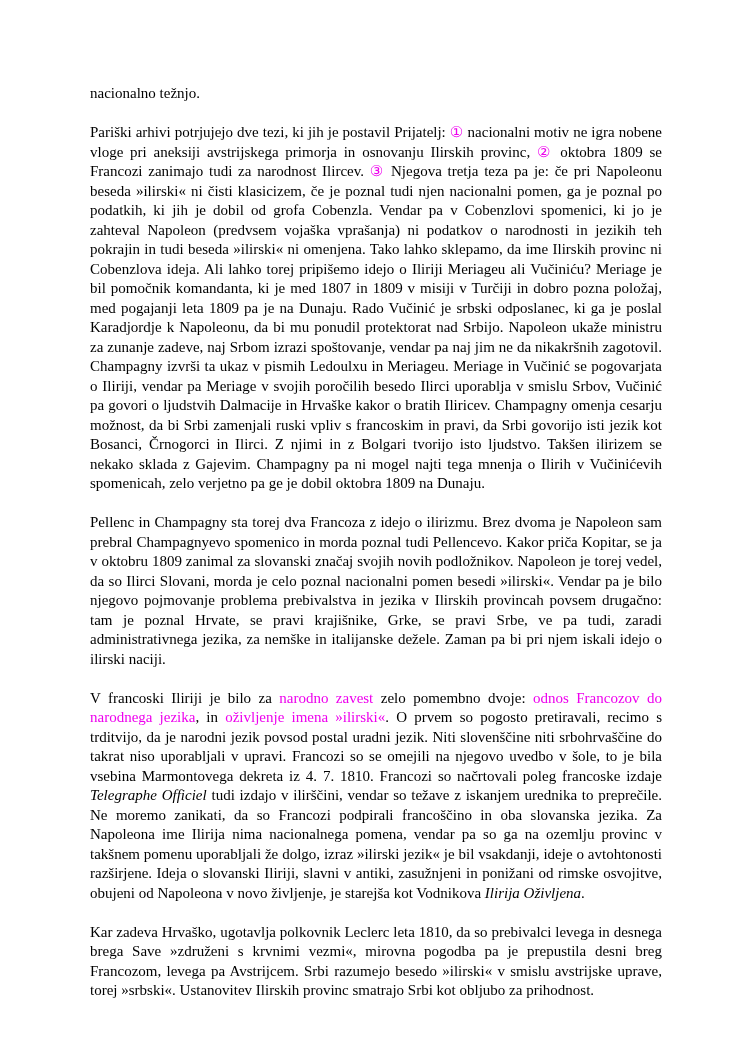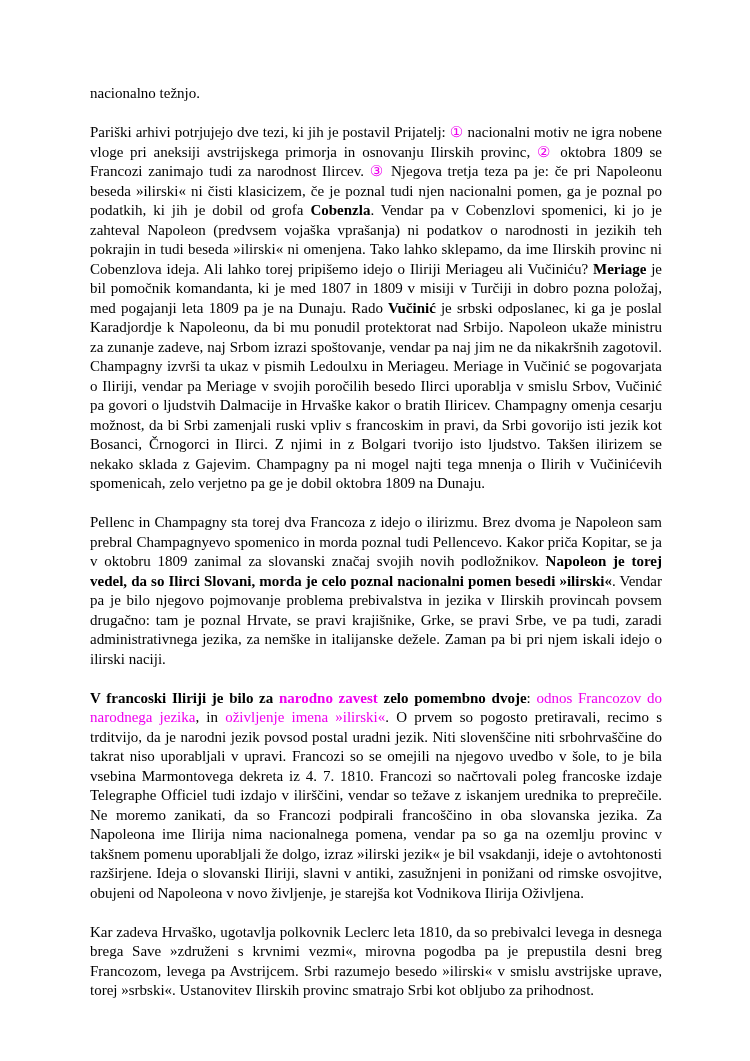--- a/index.html
+++ b/index.html
@@ -21,22 +21,22 @@
     left: 90px;
     top: 84px;
     width: 572px;
     font-size: 15px;
     line-height: 19.5px;
     text-align: justify;
   }
   .text-body p {
     margin: 0 0 19.5px 0;
   }
-  .b { font-weight: bold; }
-  .i { }
+  .b { font-weight: normal; }
+  .i { font-style: italic; }
   .u { }
   .m { color: var(--accent, #EE00EE); }
 </style>
 </head>
 <body>
 
 <div class="page">
   <div class="text-body">
       <p><span>nacionalno težnjo.</span></p>
       <p><span>Pariški arhivi potrjujejo dve tezi, ki jih je postavil Prijatelj:  </span><span class="m">①</span><span> nacionalni motiv ne igra nobene vloge pri aneksiji avstrijskega primorja in osnovanju Ilirskih provinc, </span><span class="m">②</span><span> oktobra 1809 se Francozi zanimajo tudi za narodnost Ilircev. </span><span class="m">③</span><span> Njegova tretja teza pa je: če pri Napoleonu beseda »ilirski« ni čisti klasicizem, če je poznal tudi njen nacionalni pomen, ga je poznal po podatkih, ki jih je dobil od grofa </span><span class="b">Cobenzla</span><span>. Vendar pa v Cobenzlovi spomenici, ki jo je zahteval Napoleon (predvsem vojaška vprašanja) ni podatkov o narodnosti in jezikih teh pokrajin in tudi beseda »ilirski« ni omenjena. Tako lahko sklepamo, da ime Ilirskih provinc ni Cobenzlova ideja. Ali lahko torej pripišemo idejo o Iliriji Meriageu ali Vučiniću? </span><span class="b">Meriage</span><span> je bil pomočnik komandanta, ki je med 1807 in 1809 v misiji v Turčiji in dobro pozna položaj, med pogajanji leta 1809 pa je na Dunaju. Rado </span><span class="b">Vučinić</span><span> je srbski odposlanec, ki ga je poslal Karadjordje k Napoleonu, da bi mu ponudil protektorat nad Srbijo. Napoleon ukaže ministru za zunanje zadeve, naj Srbom izrazi spoštovanje, vendar pa naj jim ne da nikakršnih zagotovil. Champagny izvrši ta ukaz v pismih Ledoulxu in Meriageu. Meriage in Vučinić se pogovarjata o Iliriji, vendar pa Meriage v svojih poročilih besedo Ilirci uporablja v smislu Srbov, Vučinić pa govori o ljudstvih Dalmacije in Hrvaške kakor o bratih Iliricev. Champagny omenja cesarju možnost, da bi Srbi zamenjali ruski vpliv s francoskim in pravi, da Srbi govorijo isti jezik kot Bosanci, Črnogorci in Ilirci. Z njimi in z Bolgari tvorijo isto ljudstvo. Takšen ilirizem se nekako sklada z Gajevim. Champagny pa ni mogel najti tega mnenja o Ilirih v Vučinićevih spomenicah, zelo verjetno pa ge je dobil oktobra 1809 na Dunaju.</span></p>

